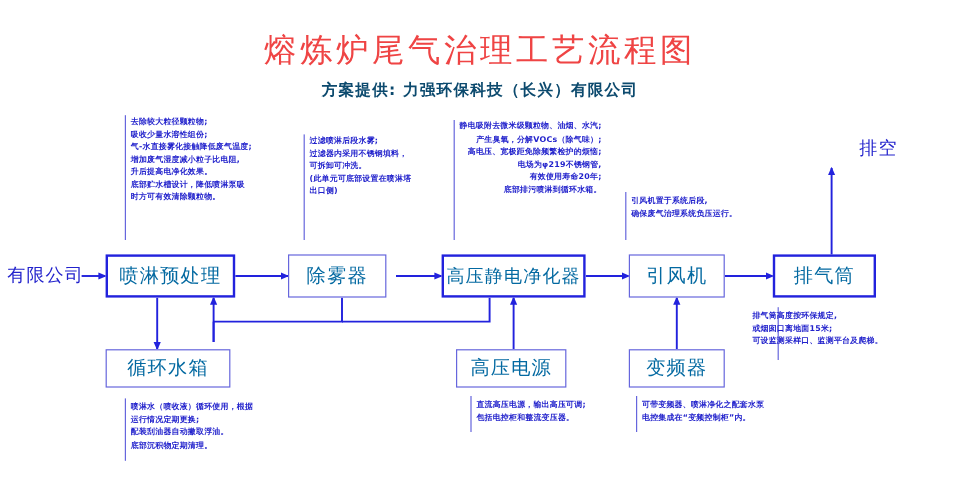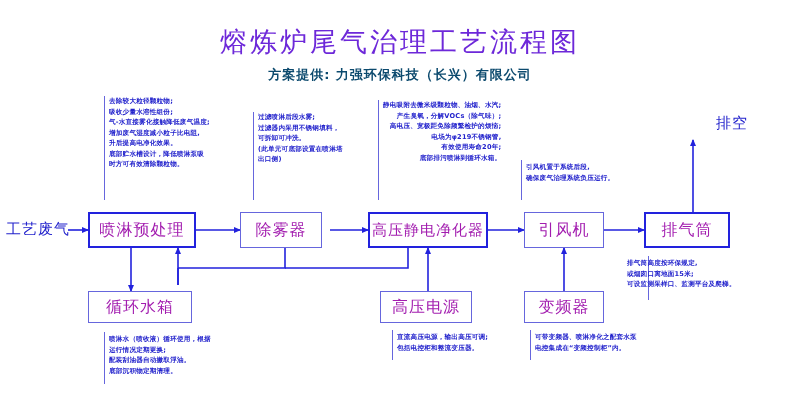--- a/index.html
+++ b/index.html
@@ -14,41 +14,41 @@
   }
   #canvas{
     position:absolute;left:0;top:0;width:800px;height:420px;
   }
   
   .title{
     position:absolute;left:0;top:24px;width:800px;
     text-align:center;
     font-size:27px;
     letter-spacing:3px;
-    color:#6d28d9;
+    color:#ef4444;
     font-family:"DejaVu Sans",sans-serif;
     font-weight:400;
   }
   .subtitle{
     position:absolute;left:0;top:66px;width:800px;
     text-align:center;
     font-size:13px;
     letter-spacing:1px;
     color:#0c4a6e;
     font-weight:bold;
     font-family:"DejaVu Sans",sans-serif;
   }
   
   .box{
     position:absolute;
     border:2px solid #2222dd;
     background:#ffffff;
     box-sizing:border-box;
     display:flex;align-items:center;justify-content:center;
-    color:#a21caf;
+    color:#0369a1;
     font-size:16px;
     letter-spacing:1px;
     font-family:"DejaVu Sans",sans-serif;
     white-space:nowrap;
   }
   .box.thin{border:1px solid #6666dd;}
   
   .flabel{
     position:absolute;
     font-size:15px;
@@ -110,21 +110,21 @@
 
     <line x1="428" y1="291" x2="428" y2="248" marker-end="url(#arw)"></line>
 
     <line x1="564" y1="291" x2="564" y2="248" marker-end="url(#arw)"></line>
   </g>
 </svg>
 
 <div class="title">熔炼炉尾气治理工艺流程图</div>
 <div class="subtitle">方案提供: 力强环保科技（长兴）有限公司</div>
 
-<div class="flabel" style="left:6px;top:220px;">工艺废气</div>
+<div class="flabel" style="left:6px;top:220px;">有限公司</div>
 <div class="flabel" style="left:668px;top:114px;margin-left:48px;">排空</div>
 
 <div class="box" style="left:88px;top:212px;width:108px;height:36px;">
   <span>喷淋预处理</span>
 </div>
 
 <div class="box thin" style="left:240px;top:212px;width:82px;height:36px;">
   <span>除雾器</span>
 </div>
 

